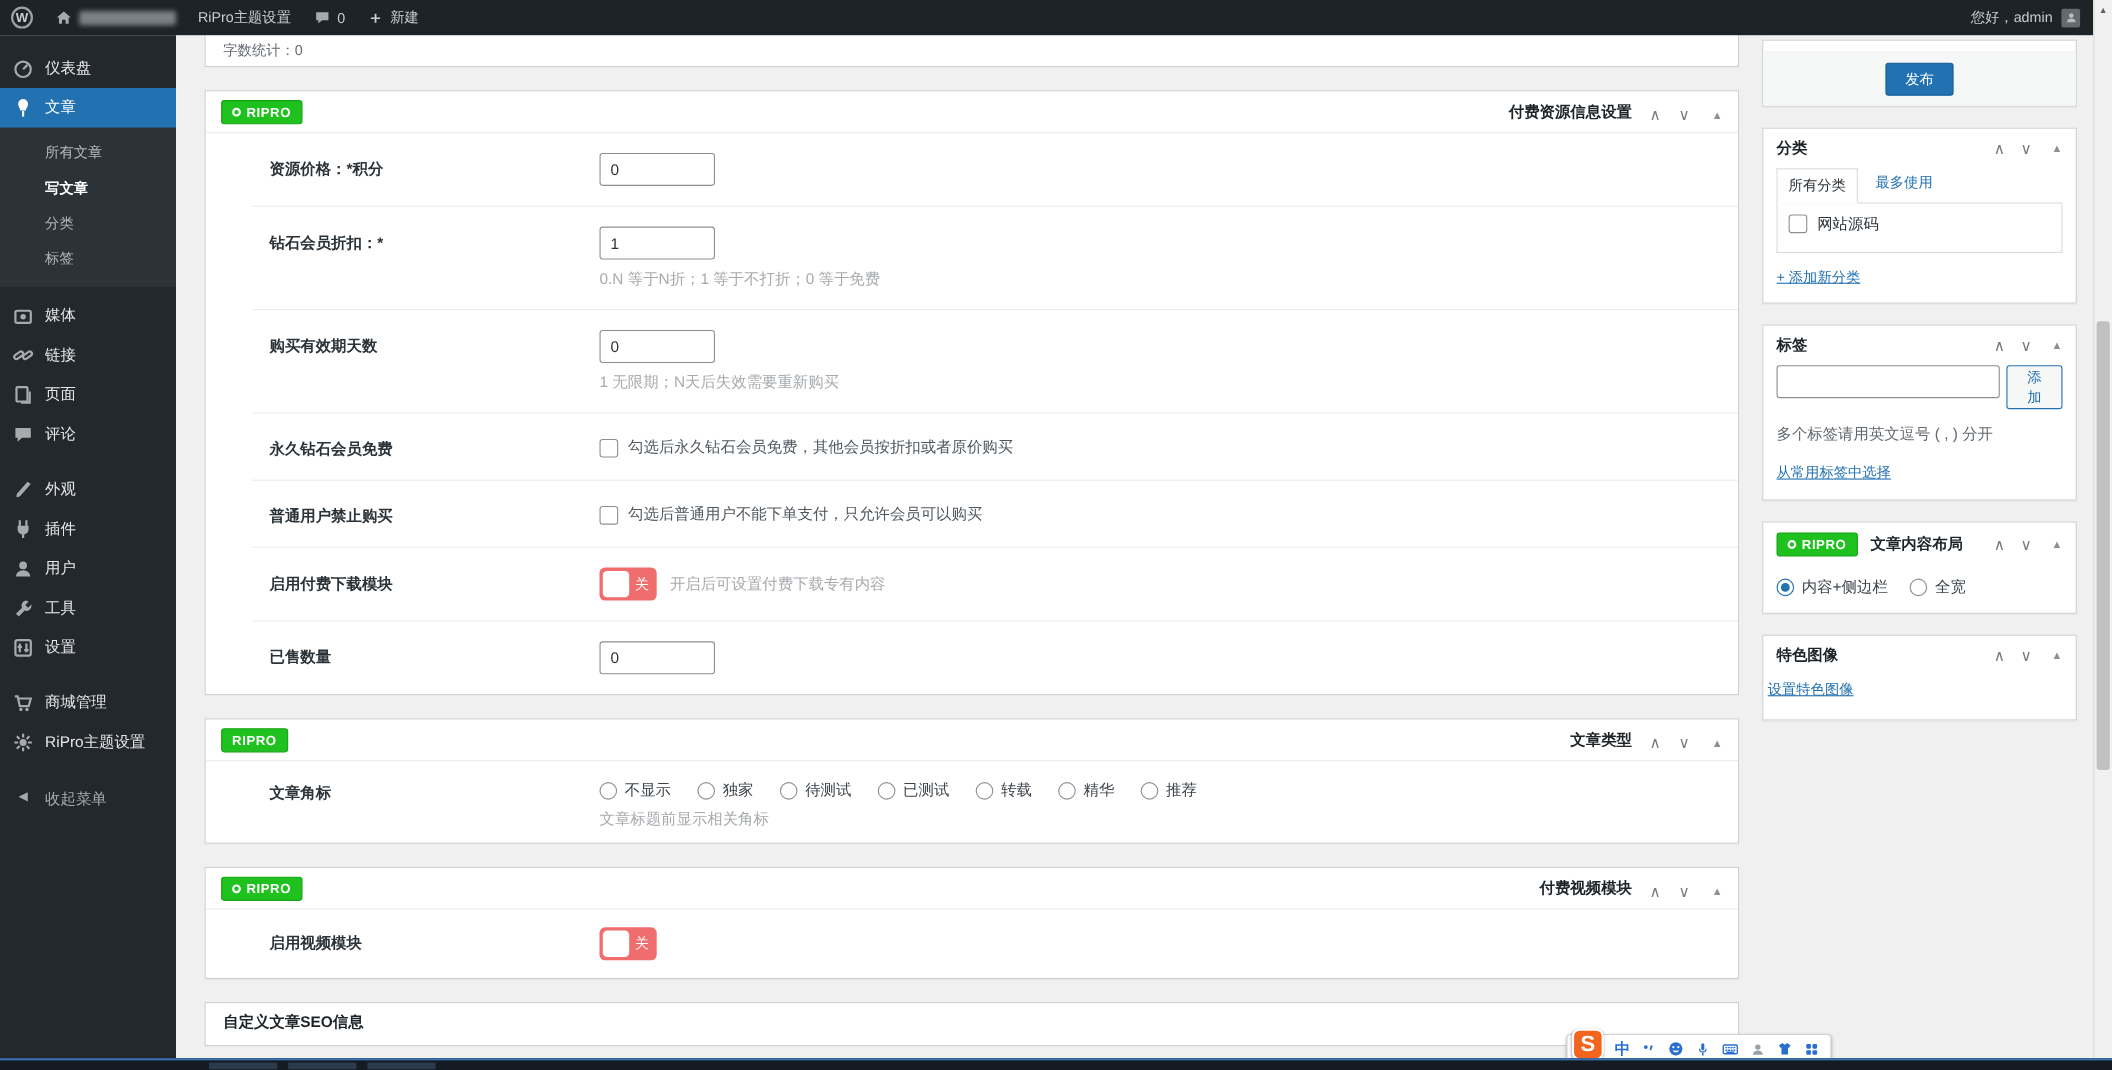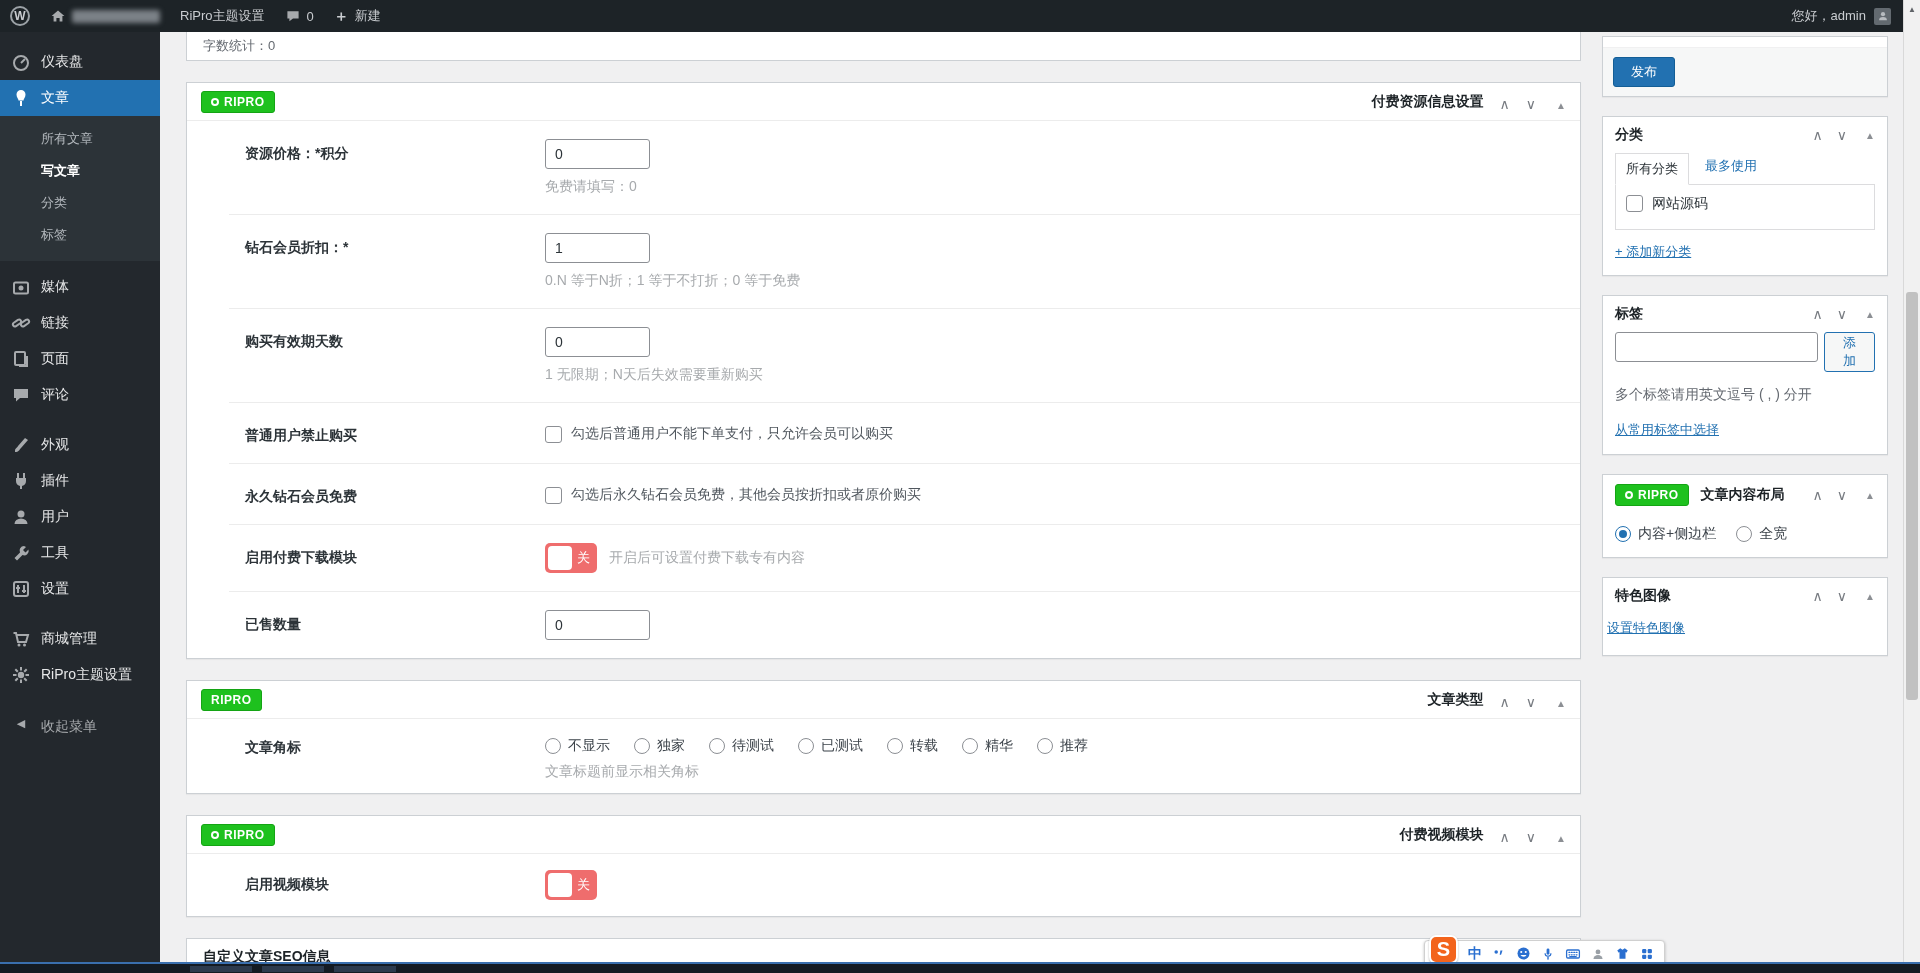--- a/index.html
+++ b/index.html
@@ -71,21 +71,21 @@
   .radio.checked { border-color:#2271b1; }
   .radio.checked::after { content:""; position:absolute; inset:3px; background:#2271b1; border-radius:50%; }
   .seo-sliver { margin-top:21px; height:40px; overflow:hidden; }
   .seo-sliver .seo-title { font-weight:bold; font-size:14px; color:#1d2327; padding:9px 16px; }
 
   
   .sidecol { position:absolute; left:1602px; top:32px; width:286px; z-index:5; }
   .spb { background:#fff; border:1px solid #ccd0d4; box-shadow:0 1px 1px rgba(0,0,0,.04); margin-bottom:19px; }
   .publish-box { margin-top:4px; }
   .publish-footer { background:#f6f7f7; border-top:1px solid #f0f0f1; padding:9px 10px; display:flex;
-                    justify-content:flex-start; margin-top:10px; }
+                    justify-content:center; margin-top:10px; }
   .btn-primary { background:#2271b1; border:1px solid #135e96; color:#fff; padding:5px 17px; border-radius:3px;
                  font-size:13px; cursor:pointer; font-family:inherit; }
   .spb-header { display:flex; align-items:center; padding:9px 12px; }
   .spb-title { font-weight:bold; font-size:14px; color:#1d2327; }
   .spb-arrows { margin-left:auto; display:flex; align-items:center; gap:14px; }
   .spb-body { padding:0 12px 12px; }
   .cat-tabs { display:flex; align-items:flex-end; gap:16px; position:relative; z-index:2; }
   .cat-tab-active { background:#fff; border:1px solid #dcdcde; border-bottom-color:#fff; padding:6px 10px;
                     font-size:13px; color:#2c3338; margin-bottom:-1px; cursor:pointer; }
   .cat-tab-link { color:#2271b1; font-size:13px; padding-bottom:9px; cursor:pointer; }
@@ -325,56 +325,55 @@
           <span class="chev">∧</span>
           <span class="chev">∨</span>
           <span class="toggle-ind">▲</span>
         </span>
       </div>
 
       <div class="frow">
         <div class="flabel">资源价格：*积分</div>
         <div class="fctrl">
           <input class="tinput" type="text" value="0" style="">
-          <div class="fhelp">免费请填写：0</div>
         </div>
       </div>
 
       <div class="frow">
         <div class="flabel">钻石会员折扣：*</div>
         <div class="fctrl">
           <input class="tinput" type="text" value="1" style="">
           <div class="fhelp">0.N 等于N折；1 等于不打折；0 等于免费</div>
         </div>
       </div>
 
       <div class="frow">
         <div class="flabel">购买有效期天数</div>
         <div class="fctrl">
           <input class="tinput" type="text" value="0" style="">
           <div class="fhelp">1 无限期；N天后失效需要重新购买</div>
+        </div>
+      </div>
+
+      <div class="frow">
+        <div class="flabel">永久钻石会员免费</div>
+        <div class="fctrl">
+          <span class="cklabel">
+            <span class="cb"></span>
+            <span>勾选后永久钻石会员免费，其他会员按折扣或者原价购买</span>
+          </span>
         </div>
       </div>
 
       <div class="frow">
         <div class="flabel">普通用户禁止购买</div>
         <div class="fctrl">
           <span class="cklabel">
             <span class="cb"></span>
             <span>勾选后普通用户不能下单支付，只允许会员可以购买</span>
-          </span>
-        </div>
-      </div>
-
-      <div class="frow">
-        <div class="flabel">永久钻石会员免费</div>
-        <div class="fctrl">
-          <span class="cklabel">
-            <span class="cb"></span>
-            <span>勾选后永久钻石会员免费，其他会员按折扣或者原价购买</span>
           </span>
         </div>
       </div>
 
       <div class="frow">
         <div class="flabel">启用付费下载模块</div>
         <div class="fctrl togglerow">
           <span class="toggle">
             <span class="knob"></span>
             <span class="ttxt">关</span>

